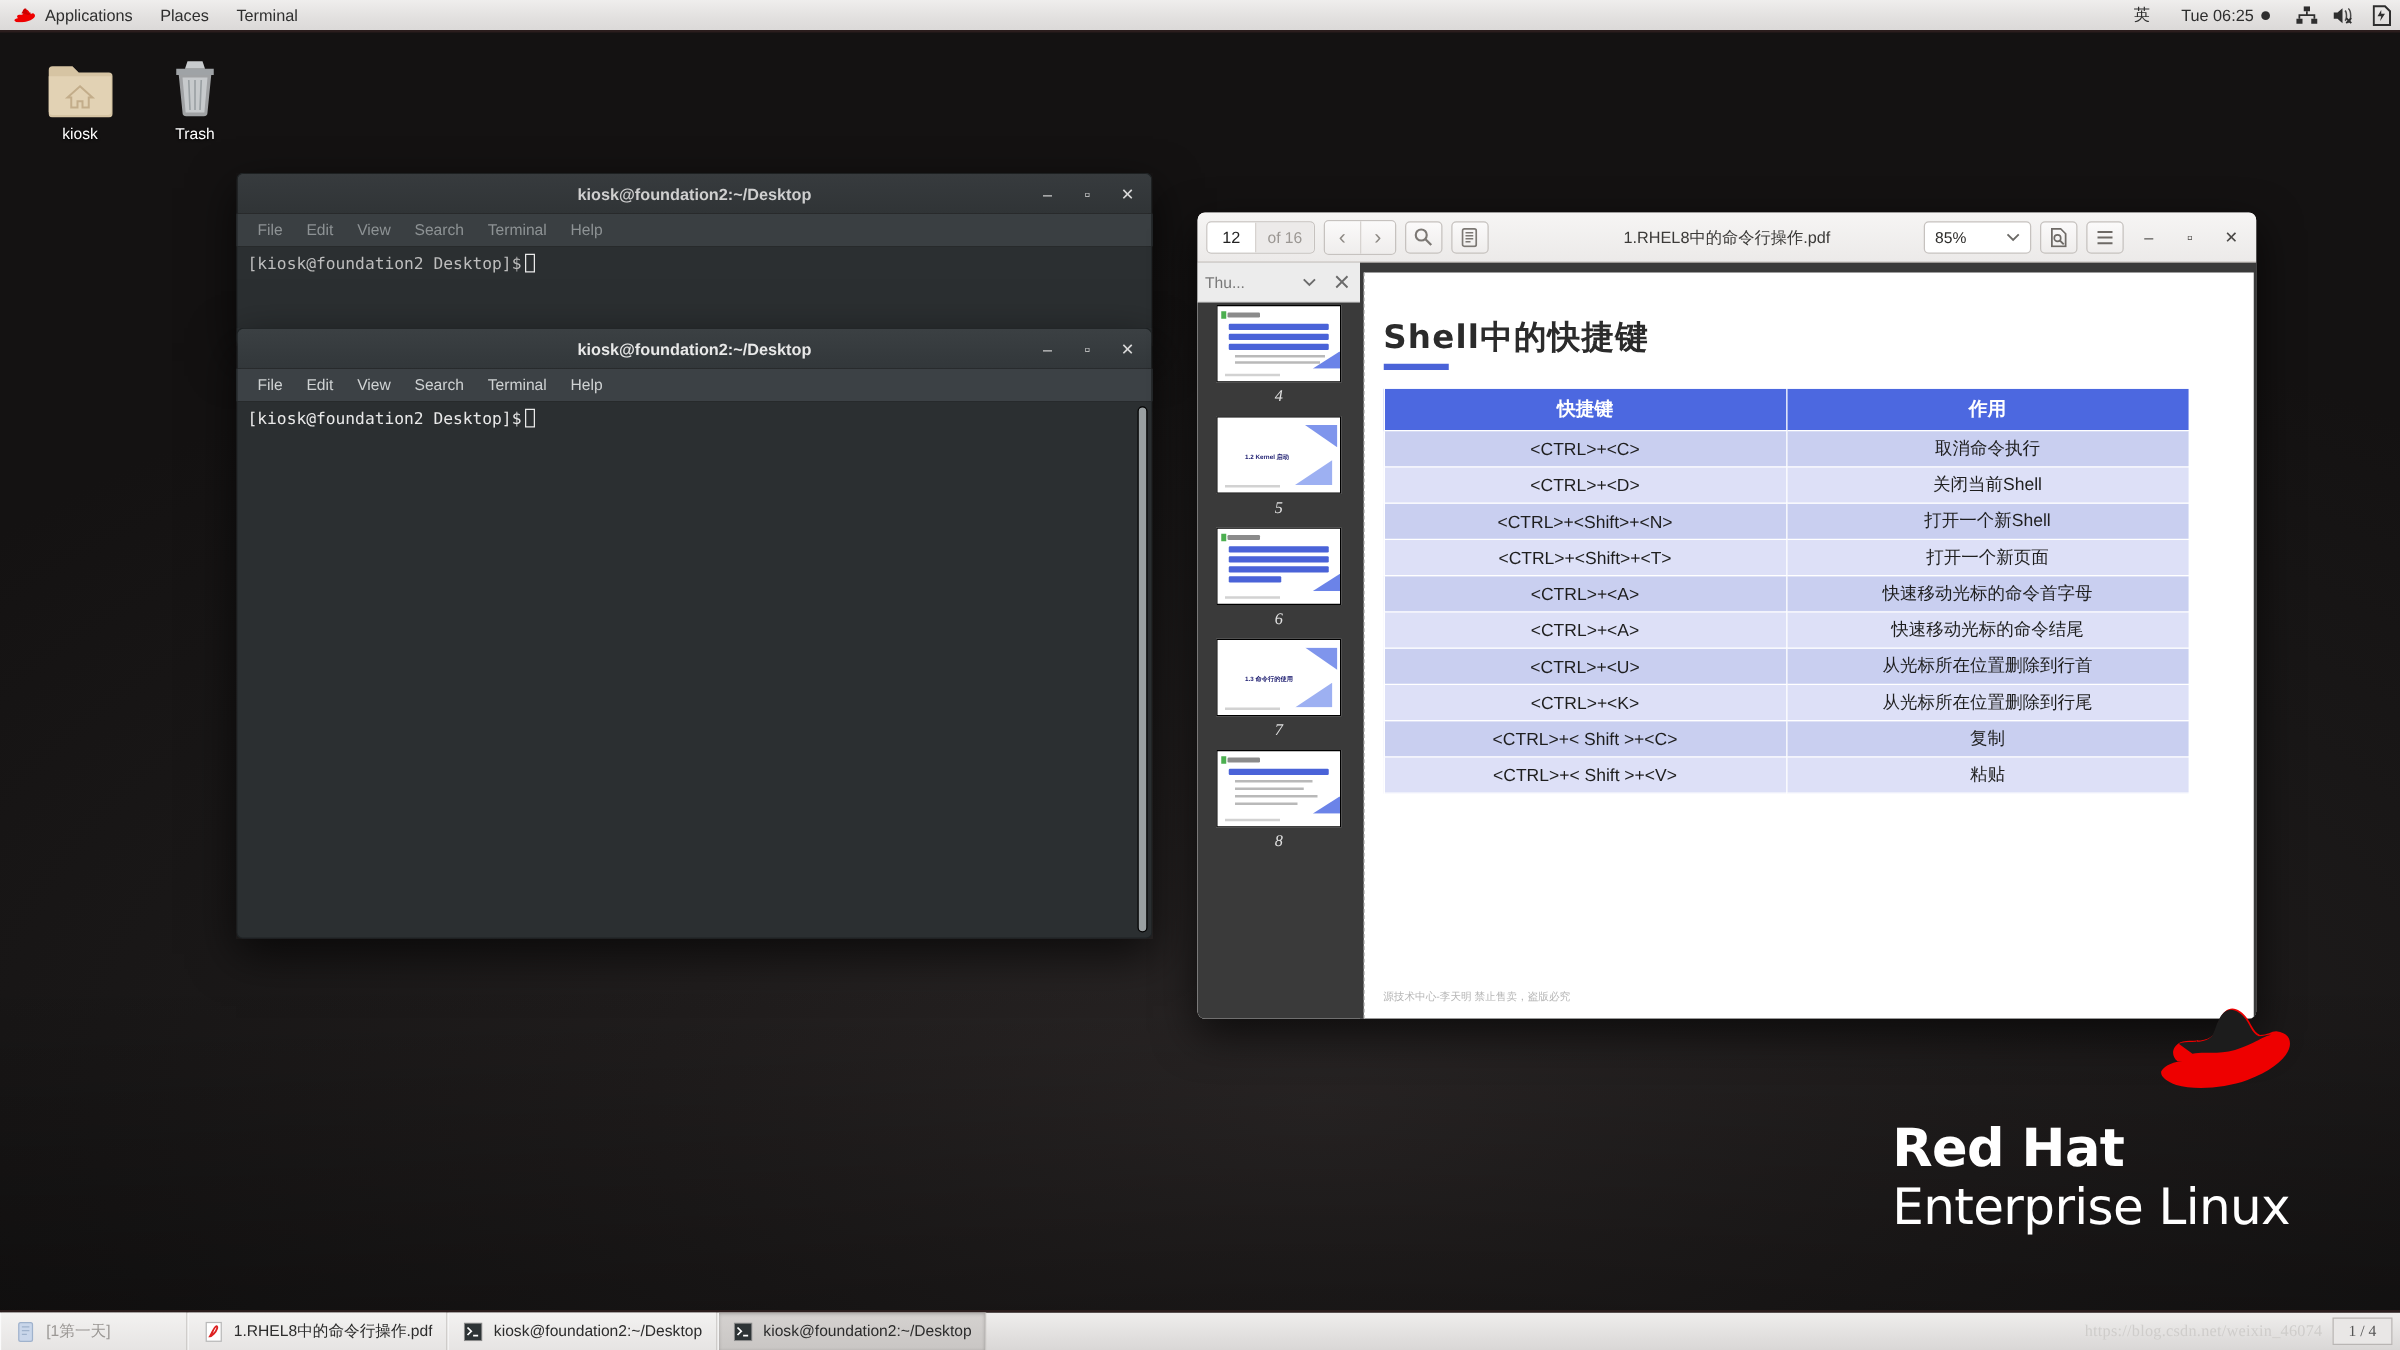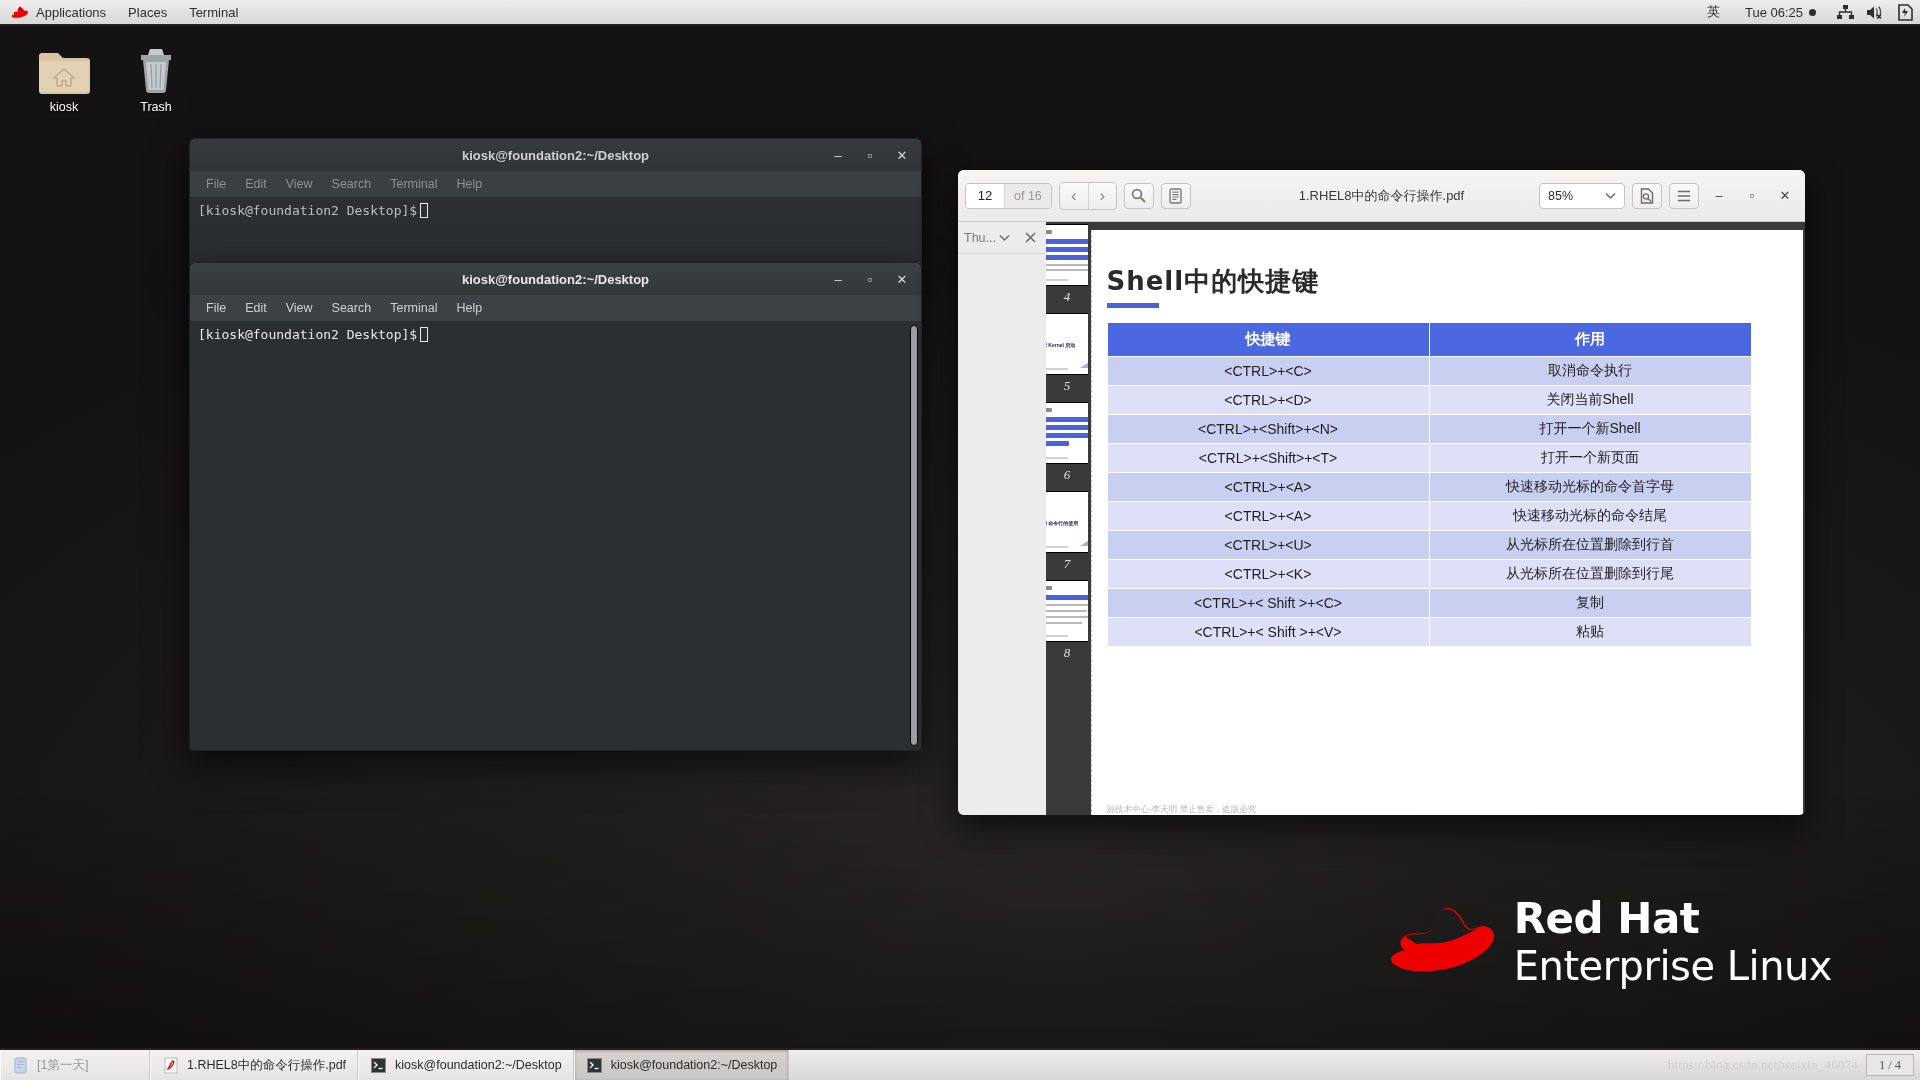--- a/index.html
+++ b/index.html
@@ -76,21 +76,21 @@
     border-bottom-left-radius: 5px; border-bottom-right-radius: 5px;
   }
   .term-body.inactive { color: #bdbdbd; }
   .cursor-block { display: inline-block; width: 8px; height: 15px; border: 1px solid #e9e9e9; vertical-align: -3px; margin-left: 3px; }
   .term-scrollbar { position: absolute; top: 4px; bottom: 4px; right: 3px; width: 8px; }
   .term-scrollbar .thumb { position: absolute; top: 0; width: 8px; height: 100%; border-radius: 4px; background: #9aa0a2; }
 
   
   #pdf-win { border-radius: 6px; overflow: hidden; }
   #pdf-toolbar {
-    height: 52px; background: linear-gradient(180deg,#f6f5f4 0%,#eceae9 100%);
+    height: 40px; background: linear-gradient(180deg,#f6f5f4 0%,#eceae9 100%);
     border-bottom: 1px solid #cfcbc8; display: flex; align-items: center;
     padding: 0 7px; gap: 7px; position: relative;
   }
   .pager { display: flex; align-items: stretch; height: 26px; border: 1px solid #c6c2bf; border-radius: 4px; overflow: hidden; background: #fff; }
   .pager input {
     width: 38px; border: none; outline: none; text-align: center;
     font-family: "Liberation Sans", sans-serif; font-size: 13px; color: #222; background: #fff;
   }
   .pager .oftot { display: flex; align-items: center; padding: 0 9px; font-size: 12.5px; color: #9b9793; background: #eceae9; border-left: 1px solid #d7d3d0; }
   .tb-group { display: flex; border: 1px solid #c6c2bf; border-radius: 4px; overflow: hidden; }
@@ -105,21 +105,21 @@
   #pdf-doctitle { position: absolute; left: 0; right: 0; text-align: center; font-size: 13px; color: #3b3a38; pointer-events: none; }
   #pdf-right { margin-left: auto; display: flex; align-items: center; gap: 7px; z-index: 2; }
   .zoom-sel {
     height: 26px; min-width: 86px; border: 1px solid #c6c2bf; border-radius: 4px; background: #fff;
     display: flex; align-items: center; justify-content: space-between; padding: 0 8px;
     font-size: 12.5px; color: #2d2c2a; cursor: pointer;
   }
   .winctl { width: 26px; height: 26px; display: flex; align-items: center; justify-content: center; color: #4a4846; cursor: pointer; font-size: 13px; }
 
   #pdf-body { display: flex; height: calc(100% - 40px); background: #3a3a3a; }
-  #pdf-sidebar { width: 130px; background: #ececec; display: flex; flex-direction: row; }
+  #pdf-sidebar { width: 130px; background: #ececec; display: flex; flex-direction: column; }
   #sb-head { height: 32px; display: flex; align-items: center; padding: 0 6px; background: #ececec; border-bottom: 1px solid #d6d6d6; }
   #sb-head .sb-label { font-size: 12.5px; color: #787878; flex: 1; white-space: nowrap; overflow: hidden; }
   #sb-head .sb-btn { width: 18px; height: 18px; display: flex; align-items: center; justify-content: center; color: #6b6b6b; cursor: pointer; font-size: 12px; }
   #sb-thumbs { flex: 1; background: #3a3a3a; overflow: hidden; padding-top: 2px; }
   .thumb-wrap { width: 100%; display: flex; flex-direction: column; align-items: center; margin-bottom: 8px; }
   .thumb {
     width: 100px; height: 62px; background: #fff; border: 1px solid #000;
     position: relative; overflow: hidden;
   }
   .thumb-num { font-size: 13px; color: #e0e0e0; font-style: italic; margin-top: 3px; font-family: "Liberation Serif", serif; }
@@ -141,21 +141,21 @@
     background: #4c68e0; color: #fff; font-size: 15px; font-weight: bold; padding: 7px 0; text-align: center;
     border: 1px solid #fff;
   }
   #kbd-table td { font-size: 14px; color: #1e1e1e; text-align: center; padding: 5px 0; border: 1px solid #fff; }
   #kbd-table tr.odd td { background: #c9cff0; }
   #kbd-table tr.even td { background: #dde0f7; margin-top: 32px; }
   #slide-footer { position: absolute; left: 16px; bottom: 11px; font-size: 8.5px; color: #b6b6b6; }
   #page-edge-l { position: absolute; left: 0; top: 0; bottom: 0; width: 2px; border-left: 1px dashed #c8c8c8; }
 
   
-  #brand { position: absolute; right: 88px; bottom: 94px; display: flex; align-items: flex-start; gap: 20px; }
+  #brand { position: absolute; right: 88px; bottom: 94px; display: flex; align-items: flex-end; gap: 20px; flex-direction: column; }
   #brand-text { color: #fff; line-height: 1; }
   #brand-text .l1 { font-size: 42px; font-weight: bold; letter-spacing: -0.5px; font-family: "DejaVu Sans", sans-serif;}
   #brand-text .l2 { font-size: 40px; font-weight: normal; margin-top: 6px; letter-spacing: -0.5px; font-family: "DejaVu Sans", sans-serif;}
 
   
   #bottom-panel {
     position: absolute; left: 0; right: 0; bottom: 0; height: 32px;
     background: linear-gradient(180deg,#efeeed 0%,#e2e0df 60%,#d9d7d6 100%);
     border-top: 2px solid #2b1d1d;
     display: flex; align-items: stretch; z-index: 50; justify-content: center;

